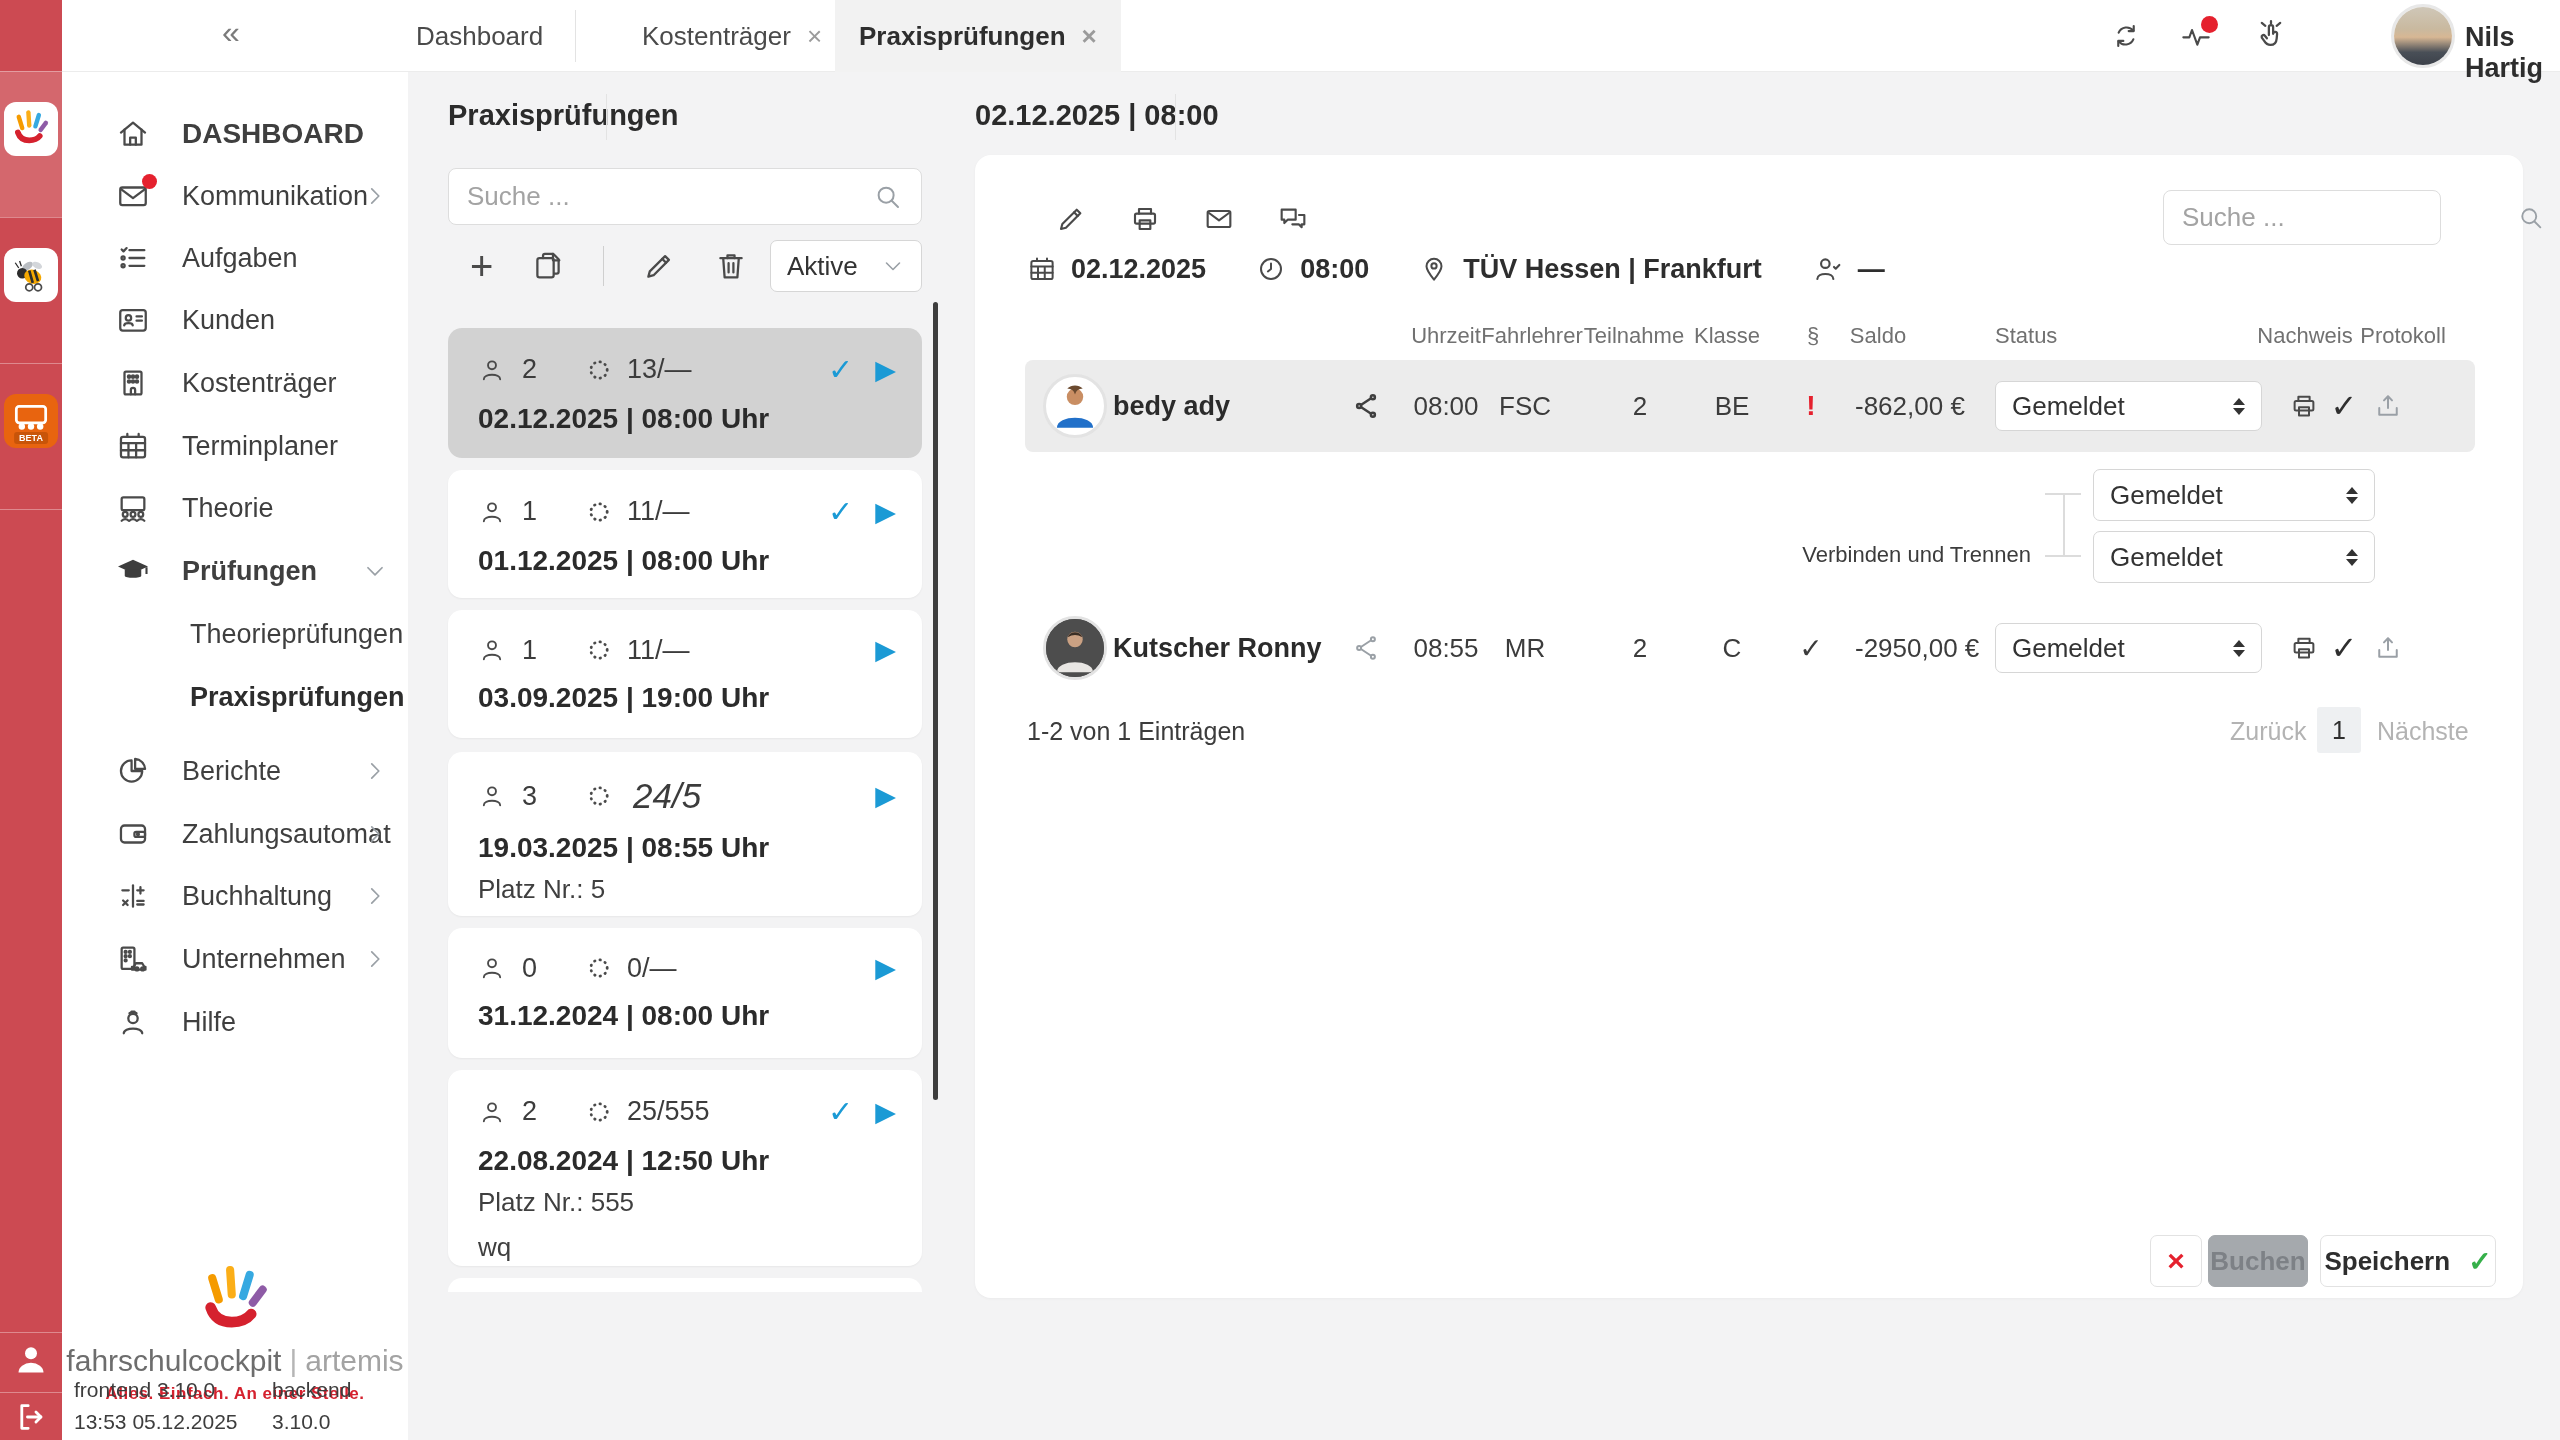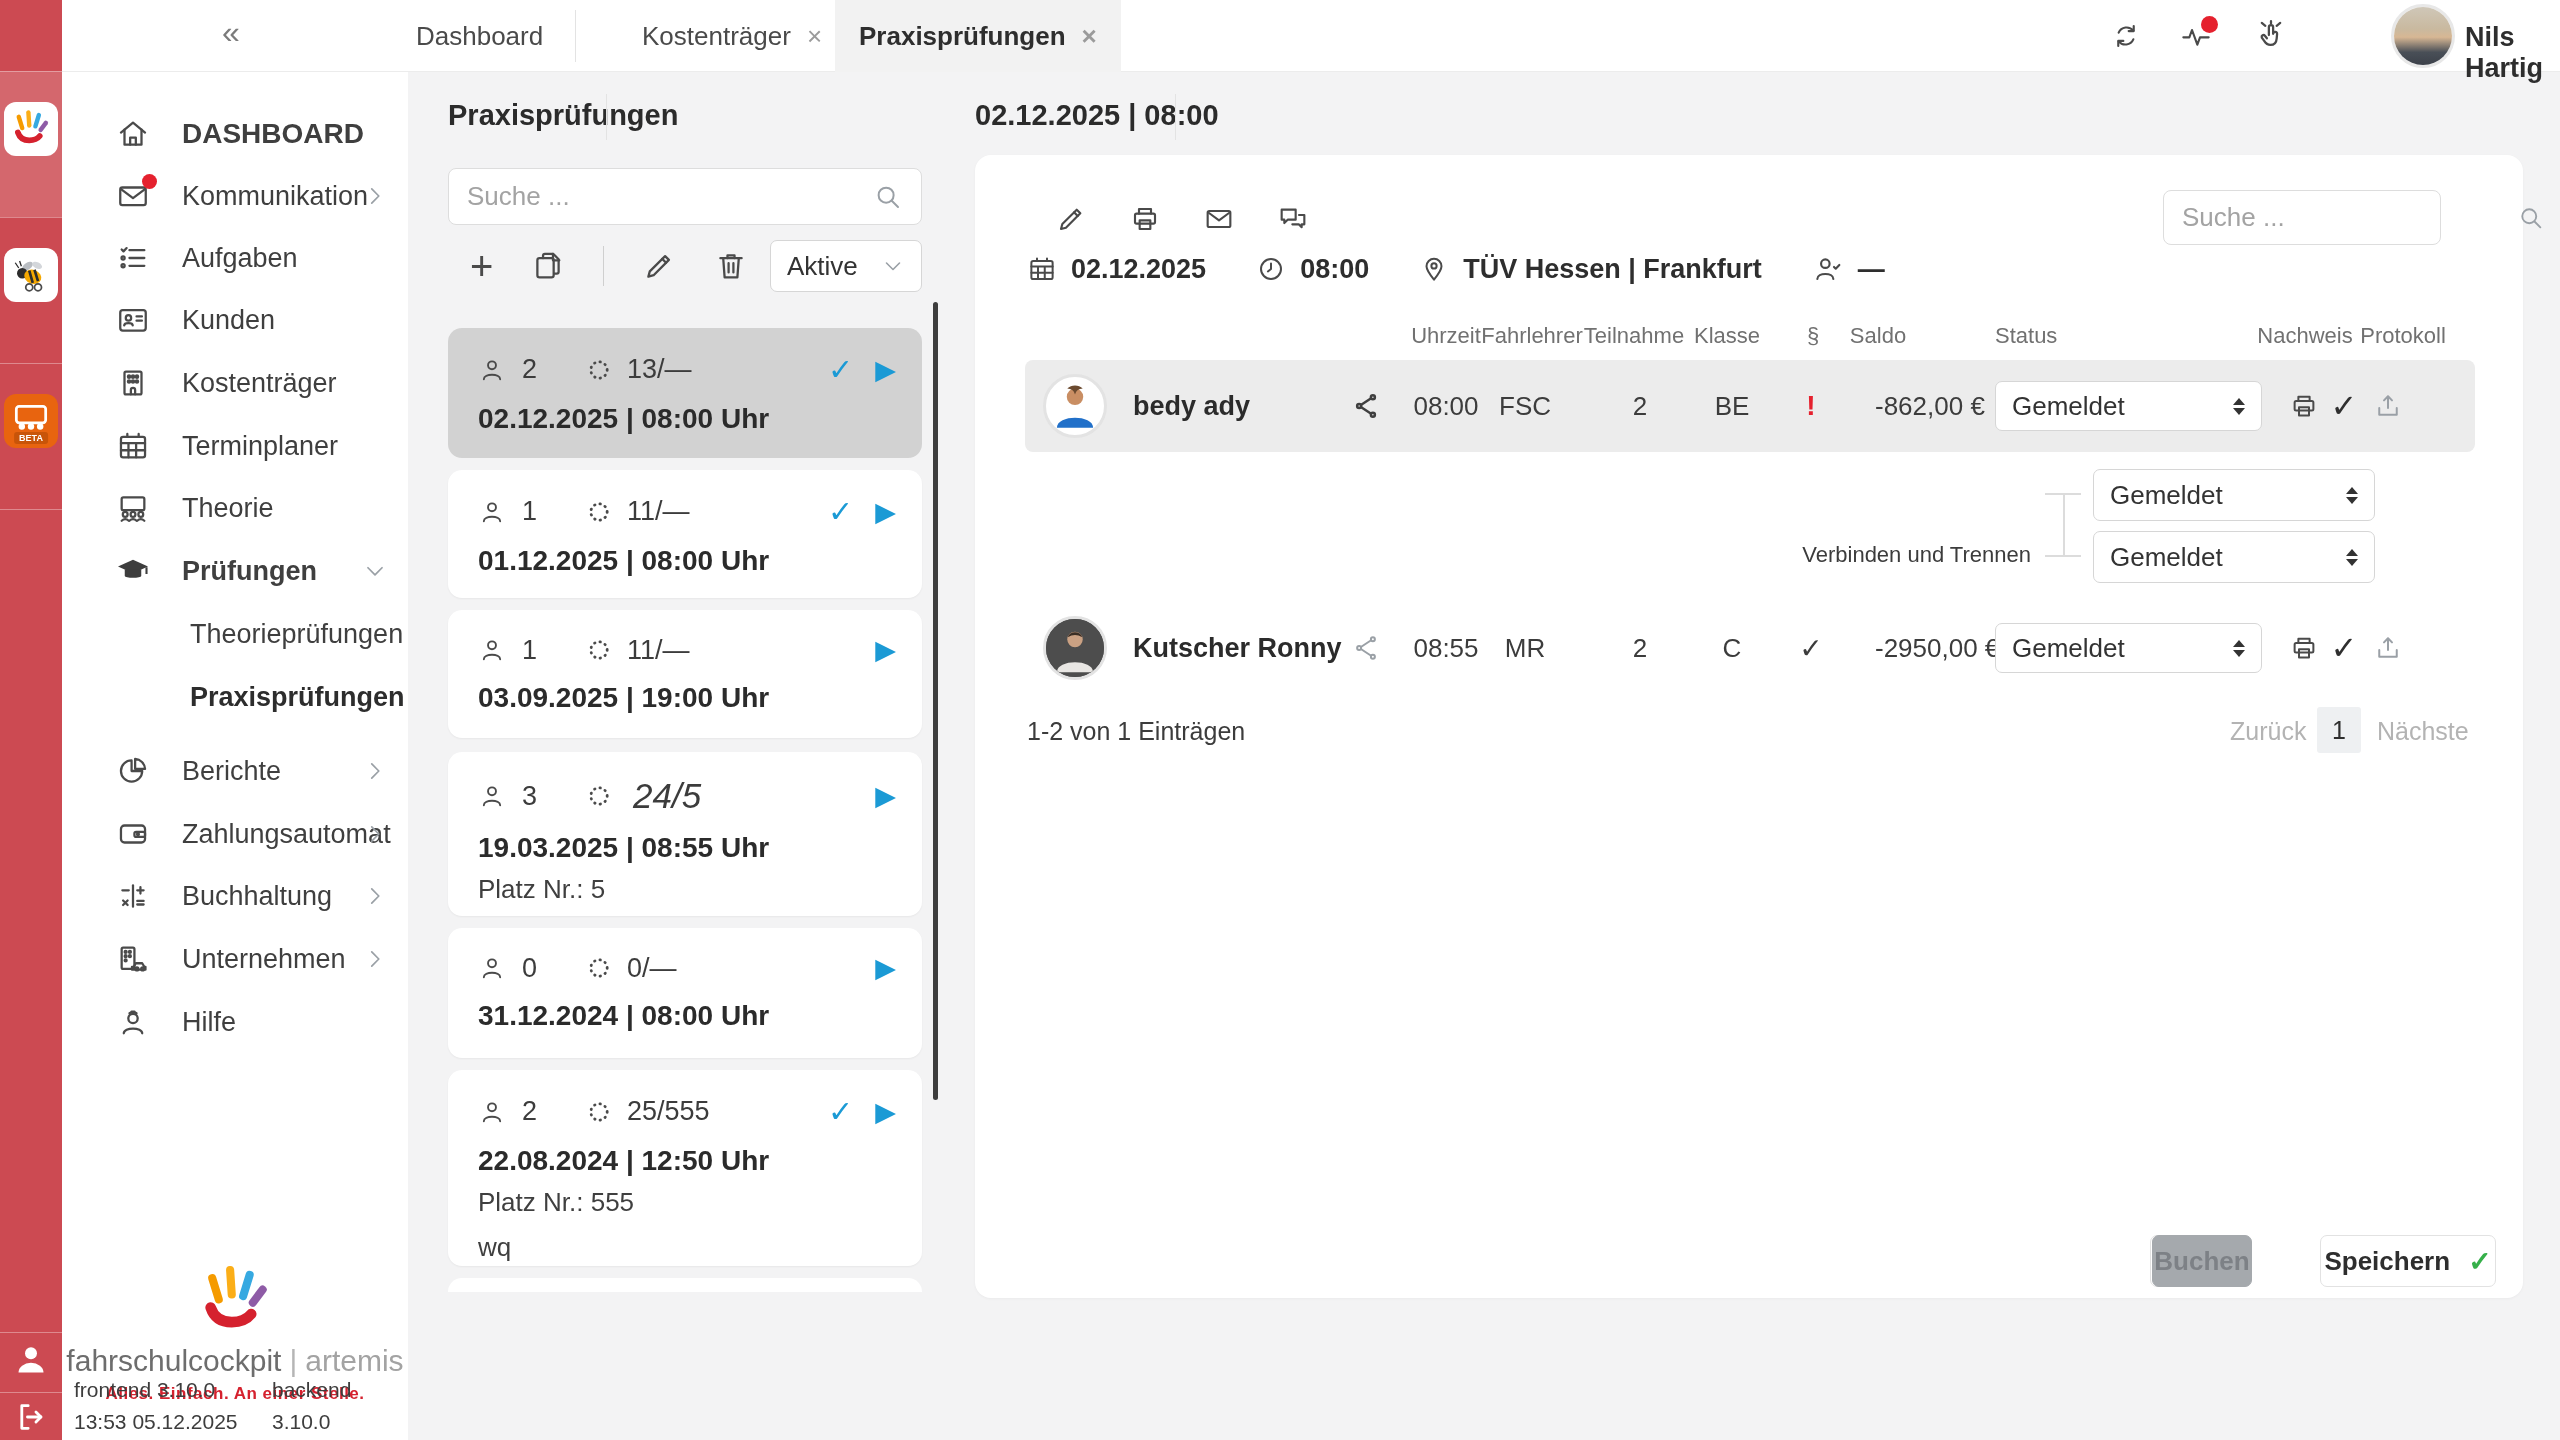--- a/index.html
+++ b/index.html
@@ -46,21 +46,21 @@
   .chk { font-size:30px; font-weight:bold; }
   .play { font-size:27px; }
 
   
   #main-title { position:absolute; left:975px; top:99px; font-size:29px; font-weight:bold; color:#2b2b2b; }
   #main-card { position:absolute; left:975px; top:155px; width:1548px; height:1143px; background:#fff; border-radius:16px; box-shadow:0 1px 3px rgba(0,0,0,.04); }
   .thead { position:absolute; font-size:22px; color:#717171; transform:translateX(-50%); white-space:nowrap; }
   .rowband { position:absolute; left:50px; width:1450px; height:92px; }
   .rowband.gray { background:#ececec; border-radius:8px; }
   .cell { position:absolute; top:50%; transform:translate(-50%,-50%); font-size:26px; color:#3c3c3c; white-space:nowrap; }
-  .cell-l { position:absolute; top:50%; transform:translateY(-50%); font-size:26px; color:#3c3c3c; white-space:nowrap;margin-left:20px; }
+  .cell-l { position:absolute; top:50%; transform:translateY(-50%); font-size:26px; color:#3c3c3c; white-space:nowrap; }
   .avatar { position:absolute; top:50%; transform:translate(-50%,-50%); width:64px; height:64px; border-radius:50%; border:3px solid #e3e3e3; overflow:hidden; }
   .sel { position:absolute; background:#fff; border:1px solid #d6d6d6; border-radius:7px; display:flex; align-items:center; justify-content:space-between; padding:0 16px; font-size:26px; color:#333; }
   .updn { display:inline-flex; flex-direction:column; gap:3px; }
   .updn i { width:0; height:0; border-left:6px solid transparent; border-right:6px solid transparent; }
   .updn .u { border-bottom:7px solid #333; }
   .updn .d { border-top:7px solid #333; }
   .btn { position:absolute; height:52px; border-radius:7px; display:flex; align-items:center; justify-content:center; font-size:26px; font-weight:bold; border:1px solid #e2e2e2; background:#fff; }
 
   .brand-line { font-size:30px; color:#6d6d6d; white-space:nowrap; }
   .brand-line .sep { color:#b5b5b5; padding:0 8px; }
@@ -761,18 +761,18 @@
         </svg>
       </span>
   </div>
 
   <span class="abs" style="left:52px;top:562px;font-size:25px;color:#3c3c3c;">1-2 von 1 Einträgen</span>
   <span class="abs" style="left:1255px;top:562px;font-size:25px;color:#b3b3b3;">Zurück</span>
   <span class="abs" style="left:1342px;top:552px;width:44px;height:46px;background:#eef0f2;display:flex;align-items:center;justify-content:center;font-size:25px;color:#2e2e2e;border-radius:3px;">1</span>
   <span class="abs" style="left:1402px;top:562px;font-size:25px;color:#b3b3b3;">Nächste</span>
 
   <button class="btn" style="left:1175px;top:1080px;width:52px;color:#e5212e;font-size:30px;">×</button>
-  <button class="btn" style="left:1177px;top:1080px;width:100px;background:#a5a9ad;border-color:#a5a9ad;color:#7d8186;">Buchen</button>
+  <button class="btn" style="left:1233px;top:1080px;width:100px;background:#a5a9ad;border-color:#a5a9ad;color:#7d8186;">Buchen</button>
   <button class="btn" style="left:1345px;top:1080px;width:176px;gap:18px;color:#2e2e2e;">
     <span>Speichern</span>
     <span style="color:#36b04a;font-weight:bold;font-size:28px;">✓</span>
   </button>
 </section>
 
 </body></html>

